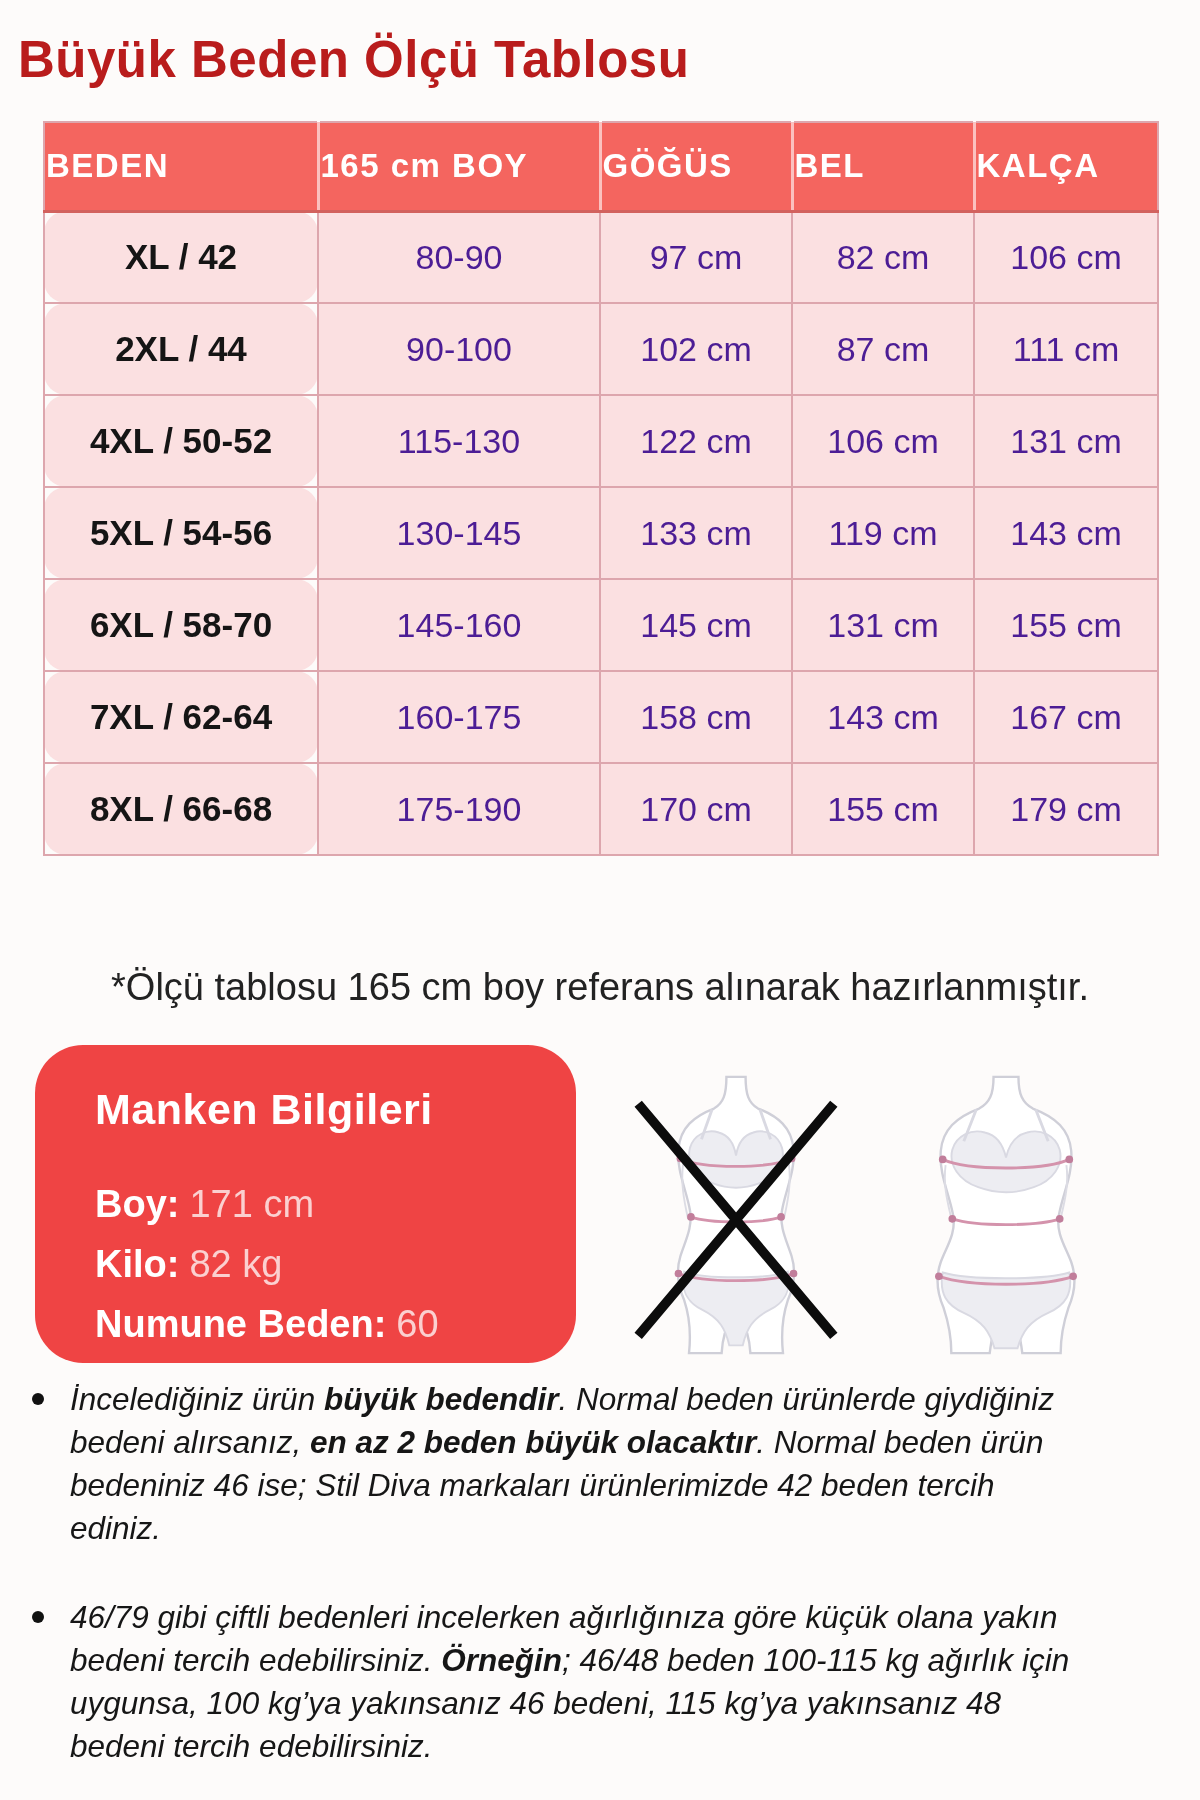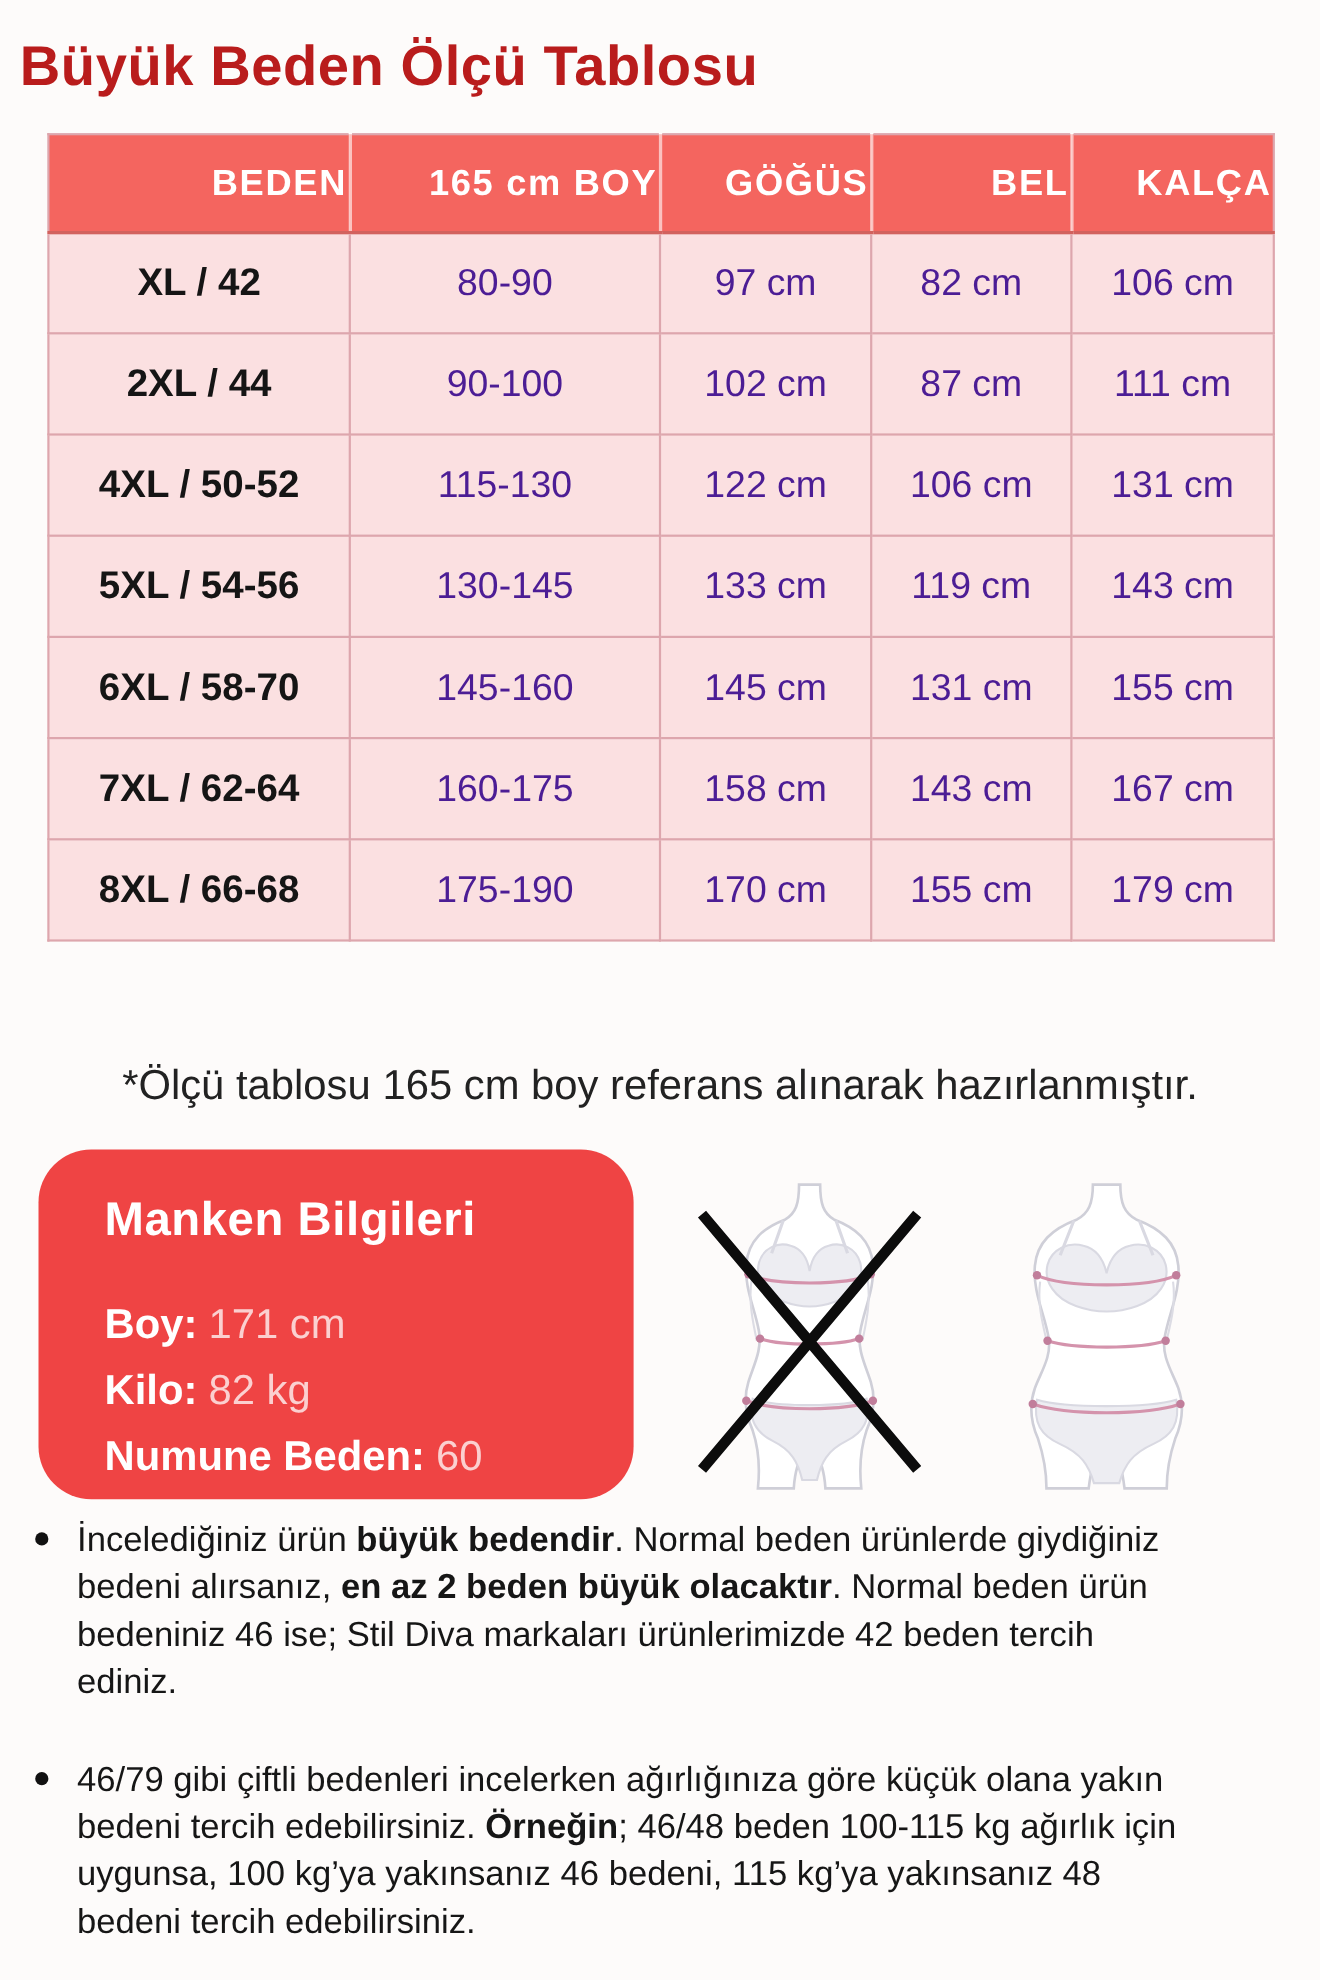--- a/index.html
+++ b/index.html
@@ -23,32 +23,32 @@
   .size-table {
     position: absolute; top: 121px; left: 43px; width: 1114px;
     border-collapse: collapse; table-layout: fixed;
     border: 2px solid #dda6ad;
   }
   col.c0 { width: 274px; } col.c1 { width: 282px; }
   col.c2 { width: 192px; } col.c3 { width: 182px; } col.c4 { width: 184px; }
   .size-table th {
     background: #f4655f; color: #ffffff;
     font-size: 33px; font-weight: 700; letter-spacing: 1.5px;
-    height: 89px; text-align: right; vertical-align: middle;
+    height: 89px; text-align: left; vertical-align: middle;
     border-right: 3px solid rgba(255,255,255,.6);
     border-bottom: 3px solid #d2625e;
   }
   .size-table th:last-child { border-right: none; }
   .size-table td {
     background: #fbe0e1;
     border: 2px solid #dda6ad;
     height: 92px; text-align: center; vertical-align: middle;
     font-size: 34px; color: #4c1d95;
   }
-  .size-table td.size-col { font-weight: 700; font-size: 35px; color: #151515; }
+  .size-table td.size-col { font-weight: 700; font-size: 35px; color: #151515; border-radius: 22px; }
 
   
   .footnote {
     position: absolute; top: 966px; left: 0; width: 100%;
     margin: 0; text-align: center;
     font-size: 38px; color: #222222;
   }
 
   
   .info-row { position: absolute; top: 1045px; left: 35px; width: 1130px; display: flex; align-items: flex-start; }
@@ -63,21 +63,21 @@
   .mi-value { color: rgba(255,255,255,.75); margin-left: 10px; }
 
   .figures { display: flex; gap: 30px; margin-left: 40px; margin-top: 30px; }
   .figures svg { width: 240px; height: 280px; display: block; }
 
   
   .notes { position: absolute; top: 1378px; left: 24px; width: 1126px; margin: 0; padding: 0; list-style: none; }
   .notes li {
     position: relative; margin: 0 0 46px; padding-left: 46px;
     max-width: 1056px;
-    font-size: 31.5px; line-height: 43px; color: #161616;
+    font-size: 31.5px; line-height: 43px; color: #161616; font-style: italic;
   }
   .notes li::before {
     content: ""; position: absolute; left: 8px; top: 15px;
     width: 12px; height: 12px; border-radius: 50%; background: #111111;
   }
   .seg-b { font-weight: 700; }
 </style>
 </head>
 <body>
 

